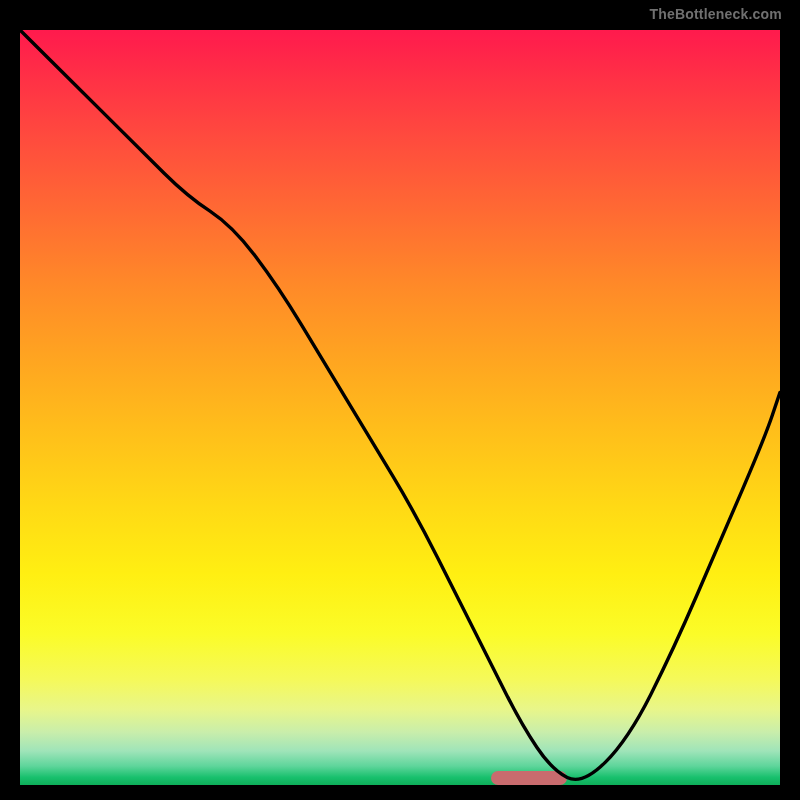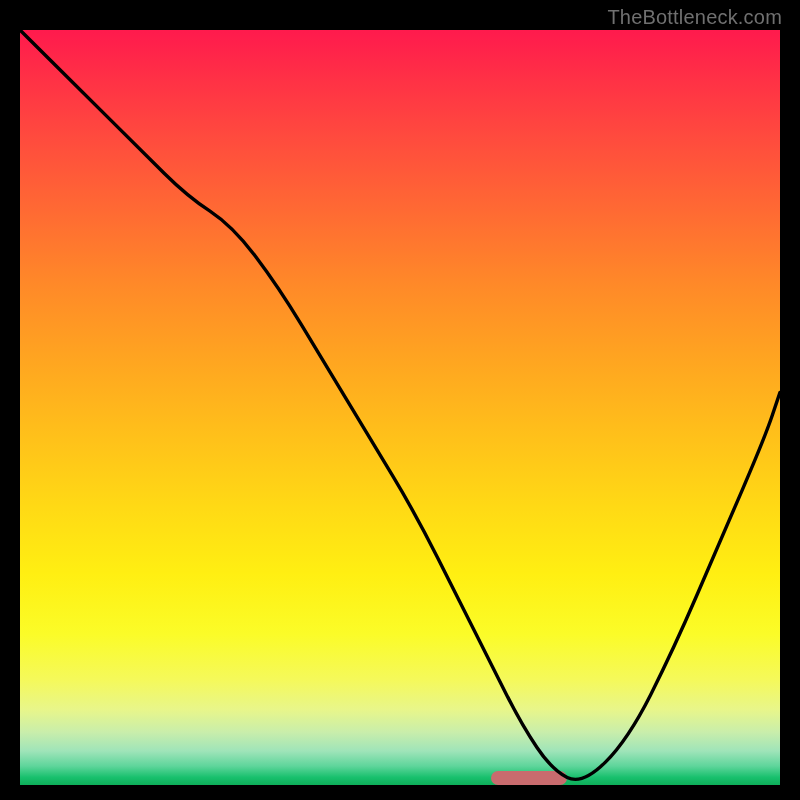--- a/index.html
+++ b/index.html
@@ -14,22 +14,22 @@
   .canvas {
     position: relative;
     width: 800px;
     height: 800px;
   }
   .watermark {
     position: absolute;
     top: 6px;
     right: 18px;
     color: #707070;
-    font-size: 20px;
-    font-weight: 400;
+    font-size: 14px;
+    font-weight: 700;
     letter-spacing: 0.2px;
   }
   .plot-frame {
     position: absolute;
     left: 20px;
     top: 30px;
     width: 760px;
     height: 755px;
     background: #000;
   }

